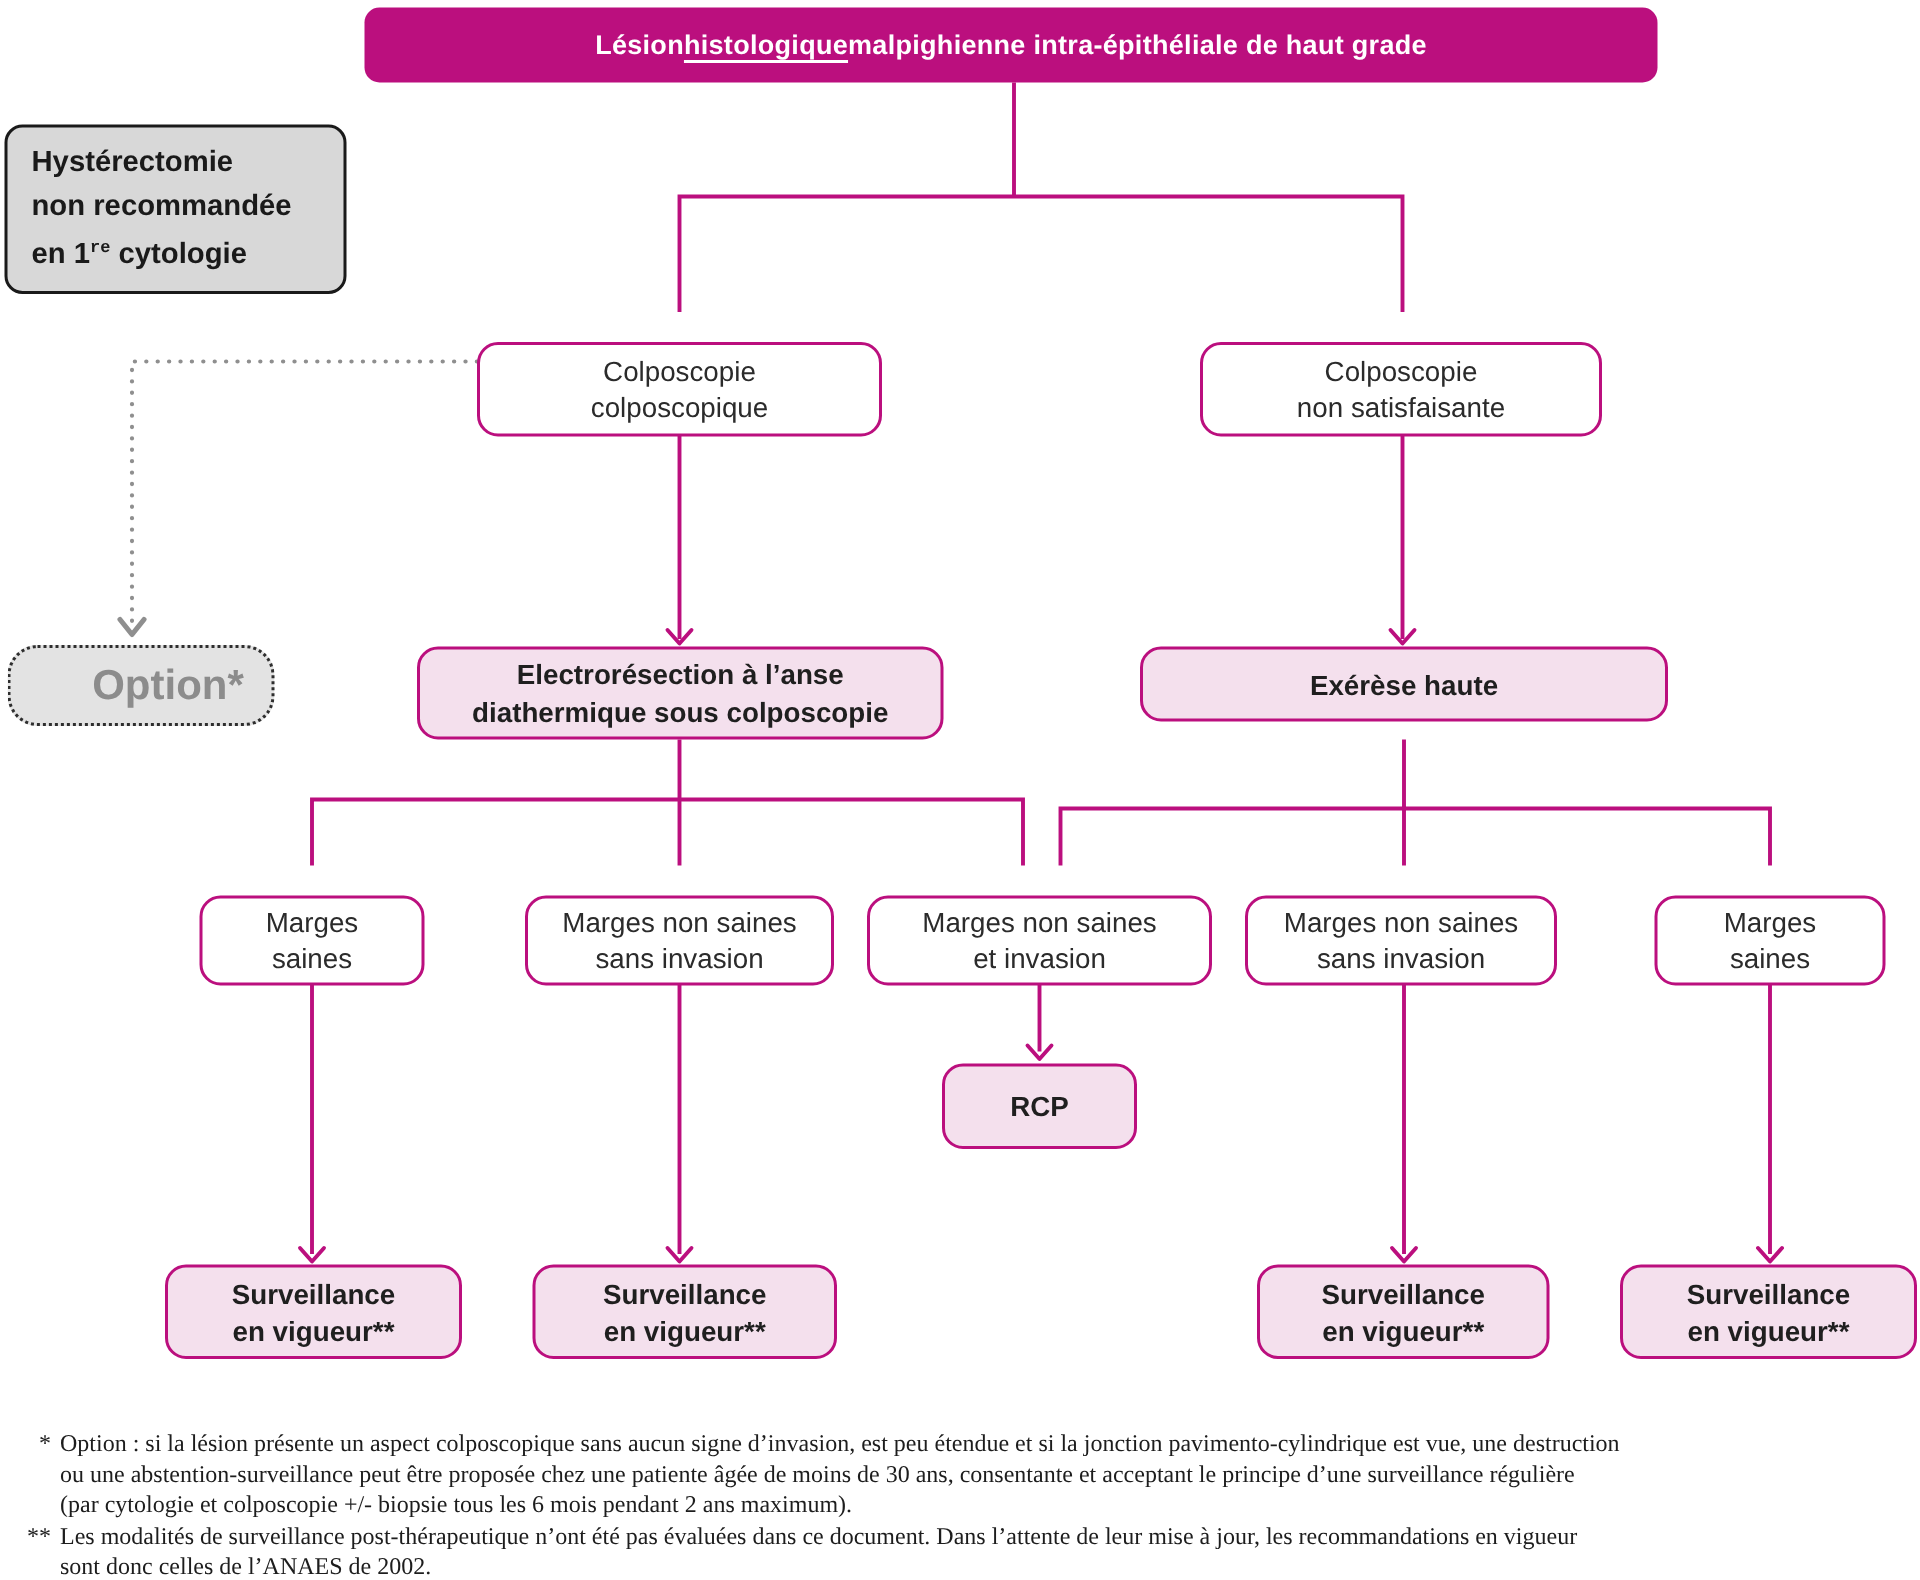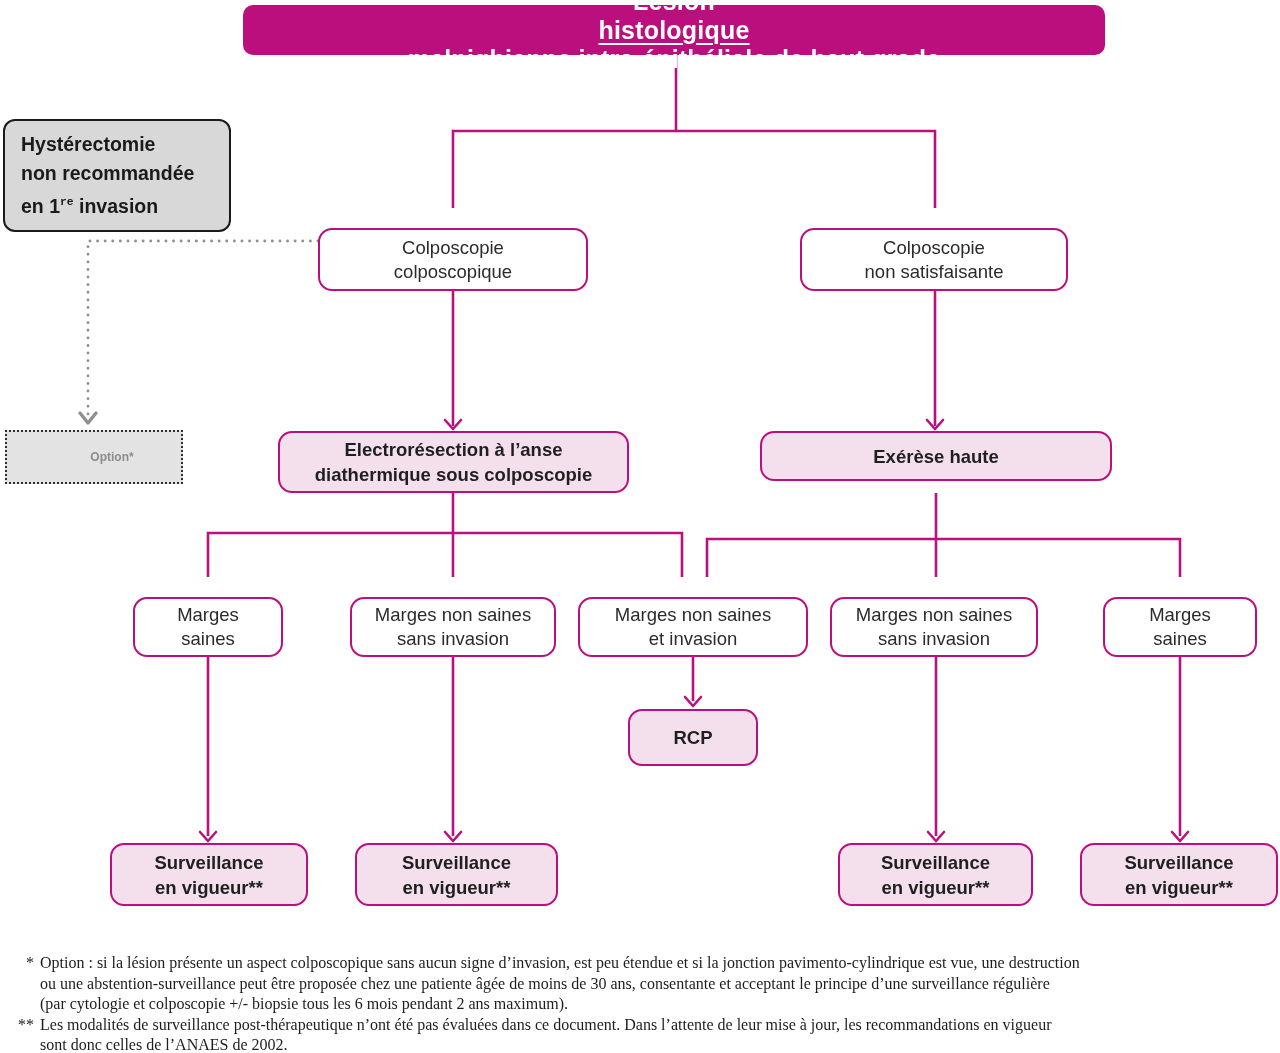--- a/index.html
+++ b/index.html
@@ -13,42 +13,42 @@
   .dotted { stroke:var(--dotted-gray,#8F8F8F); stroke-width:2.8; fill:none; stroke-dasharray:0.1 7.5; stroke-linecap:round; }
   .gchev  { stroke:var(--dotted-gray,#8F8F8F); stroke-width:3.4; fill:none; stroke-linecap:round; stroke-linejoin:round; }
 
   .node {
     position:absolute; box-sizing:border-box; display:flex; flex-direction:column;
     align-items:center; justify-content:center; text-align:center;
     border-radius:14px; color:#2b2b2b;
   }
   .header-node {
     background:var(--magenta,#BB0F7E); color:#ffffff; font-weight:bold;
-    font-size:25px; border-radius:10px; flex-direction:column; letter-spacing:0.2px;
+    font-size:18px; border-radius:10px; flex-direction:row; letter-spacing:0.2px;
   }
   .header-node .u {
     text-decoration:underline; text-underline-offset:4px; text-decoration-thickness:1.5px;
   }
   .outline {
     background:#ffffff; border:2.6px solid var(--magenta,#BB0F7E);
     font-size:18.5px; line-height:24px;margin-top:20px;
   }
   .filled {
     background:var(--pink-fill,#F4E0ED); border:2.6px solid var(--magenta,#BB0F7E);
     font-weight:bold; font-size:18.5px; line-height:25px; color:#1f1f1f;
   }
   .gray-note {
     background:var(--gray-fill,#D8D8D8); border:2.6px solid #1a1a1a; border-radius:12px;
     font-weight:bold; font-size:19.5px; line-height:29px; color:#1a1a1a;
     align-items:flex-start; text-align:left; padding-left:16px;
   }
   .gray-note sup { font-size:0.58em;font-family:Liberation Mono, monospace; }
   .option-node {
-    background:var(--option-fill,#E3E3E3); border:2.4px dotted #2e2e2e; border-radius:0;
-    font-weight:bold; font-size:12px; color:var(--option-text,#8C8C8C);padding-left:36px;
+    background:var(--option-fill,#E3E3E3); border:2.4px dotted #2e2e2e; border-radius:20px;
+    font-weight:bold; font-size:28px; color:var(--option-text,#8C8C8C);padding-left:36px;
   }
 
   .footnotes {
     position:absolute; left:8px; top:953px; width:1266px;
     font-family:"Liberation Serif", serif; font-size:16px; line-height:20.5px; color:#1d1d1d;
   }
   .fnrow { display:grid; grid-template-columns:26px 1fr; column-gap:6px; }
   .fnmark { text-align:right; }
 </style>
 </head>
@@ -86,24 +86,24 @@
     <path class="dotted" d="M318,241 H88 V414"></path>
     <path class="gchev" d="M80,413 L88,423 L96,413"></path>
   </svg>
 
   <div class="node header-node" style="left:243px; top:5px; width:862px; height:50px;">
     <span>Lésion </span>
       <span class="u">histologique</span>
       <span> malpighienne intra-épithéliale de haut grade</span>
   </div>
 
-  <div class="node gray-note" style="left:3px; top:83px; width:228px; height:113px;margin-top:36px;">
+  <div class="node gray-note" style="left:3px; top:83px; width:228px; height:113px;">
     <span>Hystérectomie</span>
     <span>non recommandée</span>
-    <span><span>en 1</span><sup>re</sup><span> invasion</span></span>
+    <span><span>en 1</span><sup>re</sup><span> cytologie</span></span>
   </div>
 
   <div class="node outline" style="left:318px; top:208px; width:270px; height:63px;">
     <span>Colposcopie</span>
     <span>colposcopique</span>
   </div>
   <div class="node outline" style="left:800px; top:208px; width:268px; height:63px;">
     <span>Colposcopie</span>
     <span>non satisfaisante</span>
   </div>

